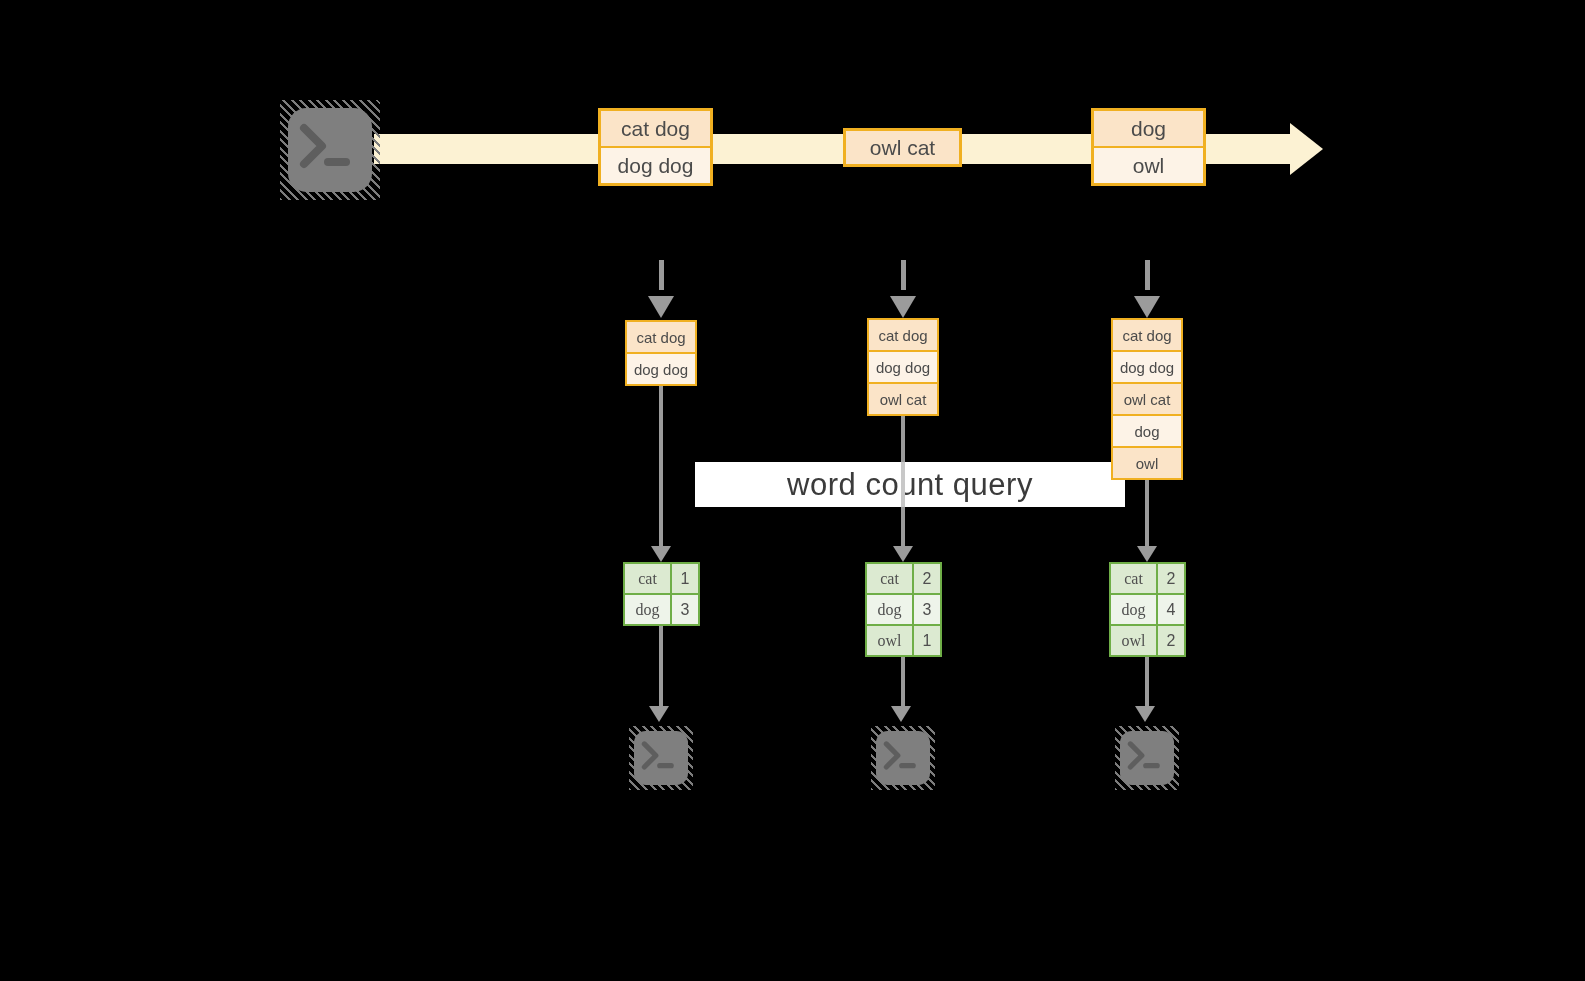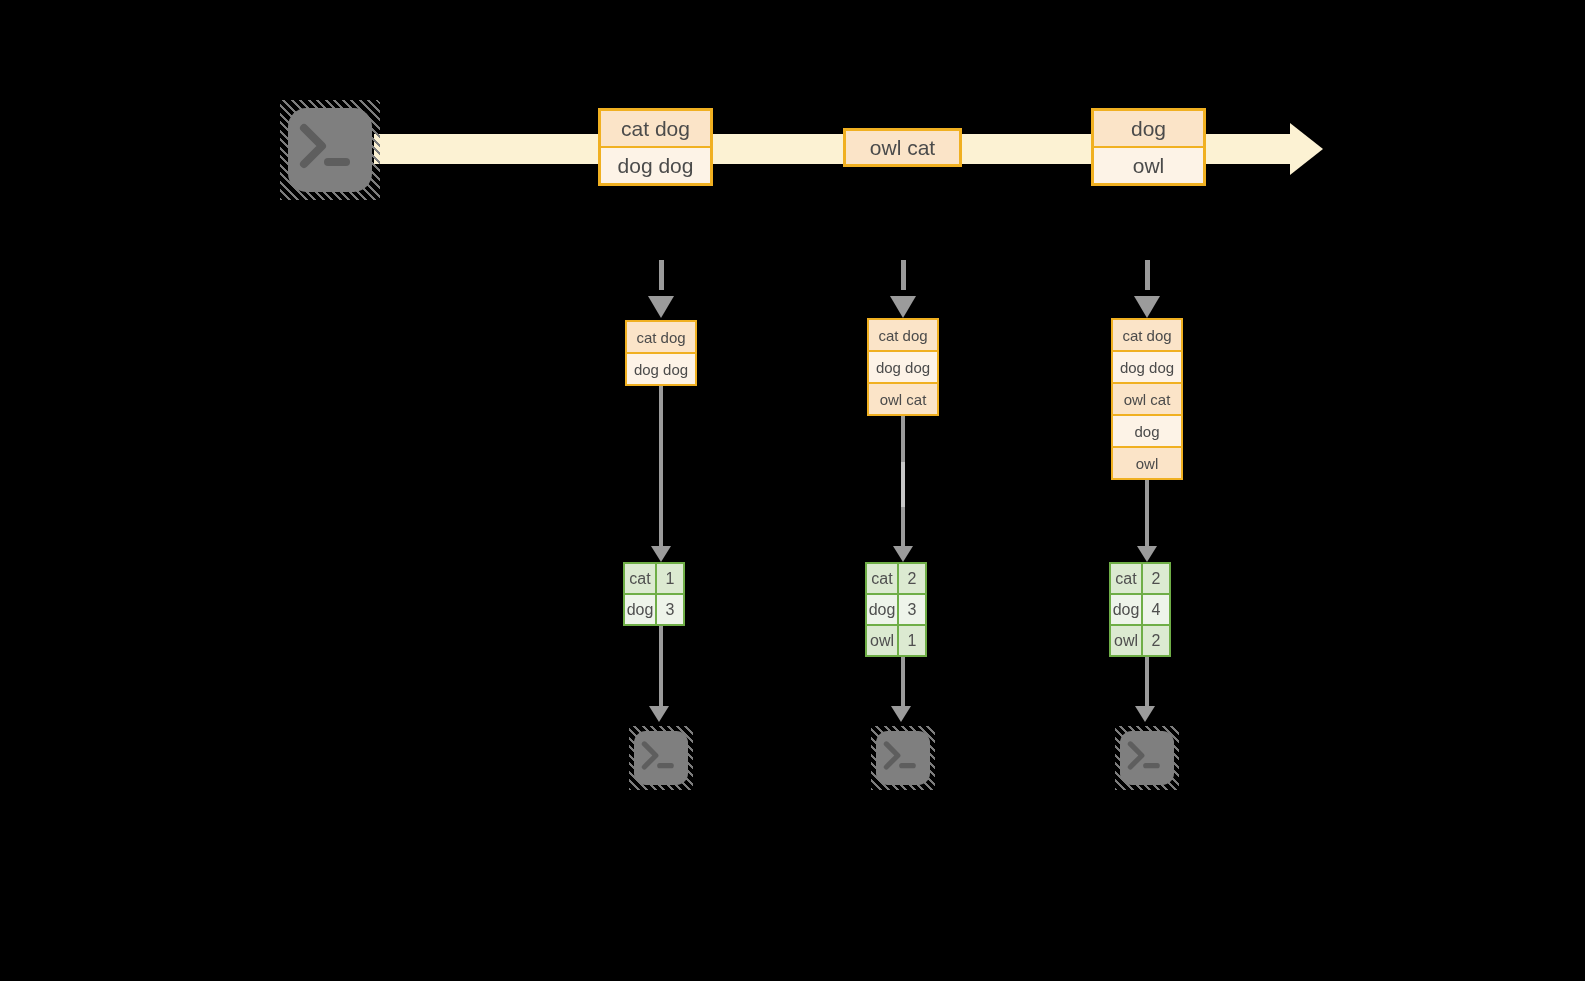--- a/index.html
+++ b/index.html
@@ -50,22 +50,22 @@
   
   .vline{position:absolute;width:4px;background:#9b9b9b;z-index:3;}
   .vhead{position:absolute;width:0;height:0;border-left:10px solid transparent;
          border-right:10px solid transparent;border-top:16px solid #9b9b9b;z-index:3;}
   .lighten{position:absolute;left:901px;top:462px;width:4px;height:45px;
            background:rgba(255,255,255,0.45);z-index:4;}
   
   .wc-table{position:absolute;background:#6fae47;padding:2px;display:flex;flex-direction:column;
             gap:2px;z-index:2;}
   .t-row{display:flex;gap:2px;height:29px;}
-  .t-word{width:30px;display:flex;align-items:center;justify-content:center;
-          font-size:16px;color:#4f4f4f;}
+  .t-word{width:45px;display:flex;align-items:center;justify-content:center;
+          font-size:16px;color:#4f4f4f;font-family:Liberation Serif, serif;}
   .t-count{width:26px;display:flex;align-items:center;justify-content:center;
            font-size:16px;color:#4f4f4f;}
   .t-row:nth-child(odd) div{background:#dcead1;}
   .t-row:nth-child(even) div{background:#eef4ea;}
   .wct-0{left:623px;top:562px;} .wct-1{left:865px;top:562px;} .wct-2{left:1109px;top:562px;}
 </style>
 </head>
 <body>
 
 <div class="canvas">
@@ -99,20 +99,21 @@
   </div>
   <div class="dasharrow da-1">
     <div class="dash"></div>
     <div class="dhead"></div>
   </div>
   <div class="dasharrow da-2">
     <div class="dash"></div>
     <div class="dhead"></div>
   </div>
 
+  <div class="banner">word count query</div>
 
   <div class="stack stack-0">
     <div class="row">cat dog</div>
     <div class="row">dog dog</div>
   </div>
   <div class="stack stack-1">
     <div class="row">cat dog</div>
     <div class="row">dog dog</div>
     <div class="row">owl cat</div>
   </div>

